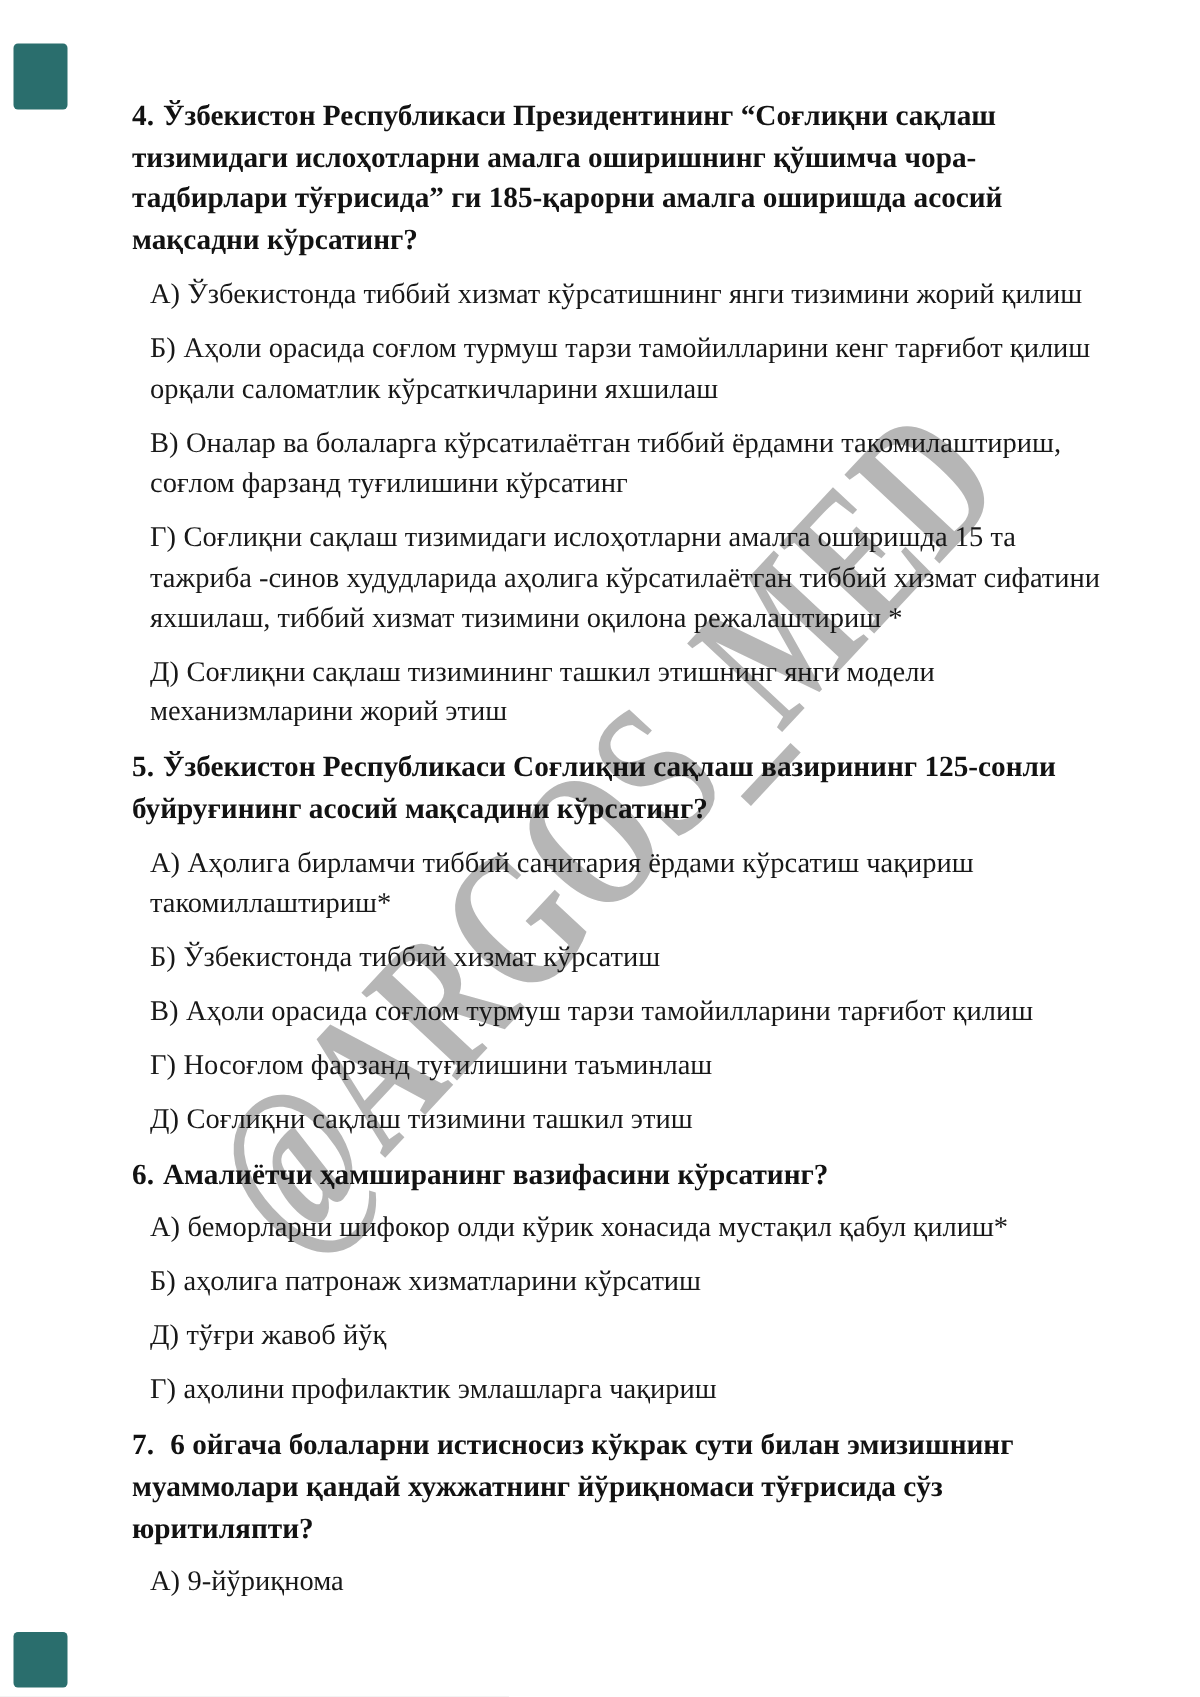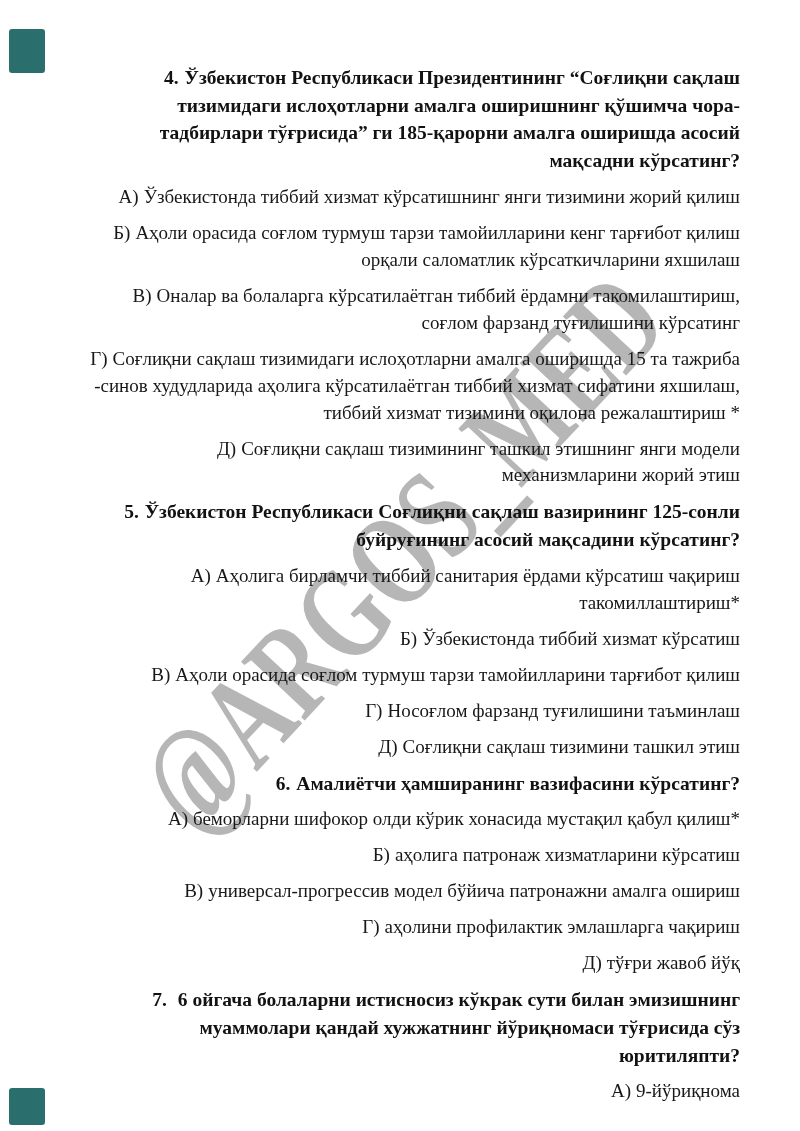--- a/index.html
+++ b/index.html
@@ -42,31 +42,31 @@
   .corner-mark.bottom { top: 1088px; height: 37px; }
   .content {
     position: absolute;
     left: 88px;
     top: 64px;
     width: 652px;
     z-index: 2;
     color: #181818;
     font-size: 19px;
     line-height: 1.42;
-    text-align: right;
+    text-align: left;
   }
   .question-title {
     font-size: 19.5px;
     font-weight: bold;
     margin: 0 0 9px 0;
     color: #121212;
   }
   .question-title .qnum { margin-right: 6px; }
   .option {
-    margin: 0 0 9px 0;
+    margin: 0 0 9px 12px;
   }
   .option .opt-label { margin-right: 5px; }
 </style>
 </head>
 <body>
 
 <div class="page">
   <div class="watermark">@ARGOS_MED</div>
 
   <div class="corner-mark top" style="background: rgb(42, 110, 109);"></div>
@@ -101,25 +101,24 @@
   <p class="option"><span class="opt-label">Д)</span><span class="opt-text">Соғлиқни сақлаш тизимини ташкил этиш</span></p>
 </section>
 
   <section class="question-block">
     <h2 class="question-title"><span class="qnum">6.</span><span class="qtext">Амалиётчи ҳамширанинг вазифасини кўрсатинг?</span></h2>
 
   <p class="option"><span class="opt-label">А)</span><span class="opt-text">беморларни шифокор олди кўрик хонасида мустақил қабул қилиш*</span></p>
 
   <p class="option"><span class="opt-label">Б)</span><span class="opt-text">аҳолига патронаж хизматларини кўрсатиш</span></p>
 
-  <p class="option"><span class="opt-label">В)</span><span class="opt-text">универсал-прогрессив модел бўйича патронажни амалга ошириш</span></p>
+
+  <p class="option"><span class="opt-label">Д)</span><span class="opt-text">тўғри жавоб йўқ</span></p>
 
   <p class="option"><span class="opt-label">Г)</span><span class="opt-text">аҳолини профилактик эмлашларга чақириш</span></p>
-
-  <p class="option"><span class="opt-label">Д)</span><span class="opt-text">тўғри жавоб йўқ</span></p>
 </section>
 
   <section class="question-block">
     <h2 class="question-title"><span class="qnum">7.</span><span class="qtext"> 6 ойгача болаларни истисносиз кўкрак сути билан эмизишнинг муаммолари қандай хужжатнинг йўриқномаси тўғрисида сўз юритиляпти?</span></h2>
 
   <p class="option"><span class="opt-label">А)</span><span class="opt-text">9-йўриқнома</span></p>
 </section>
 </main>
 </div>
 

